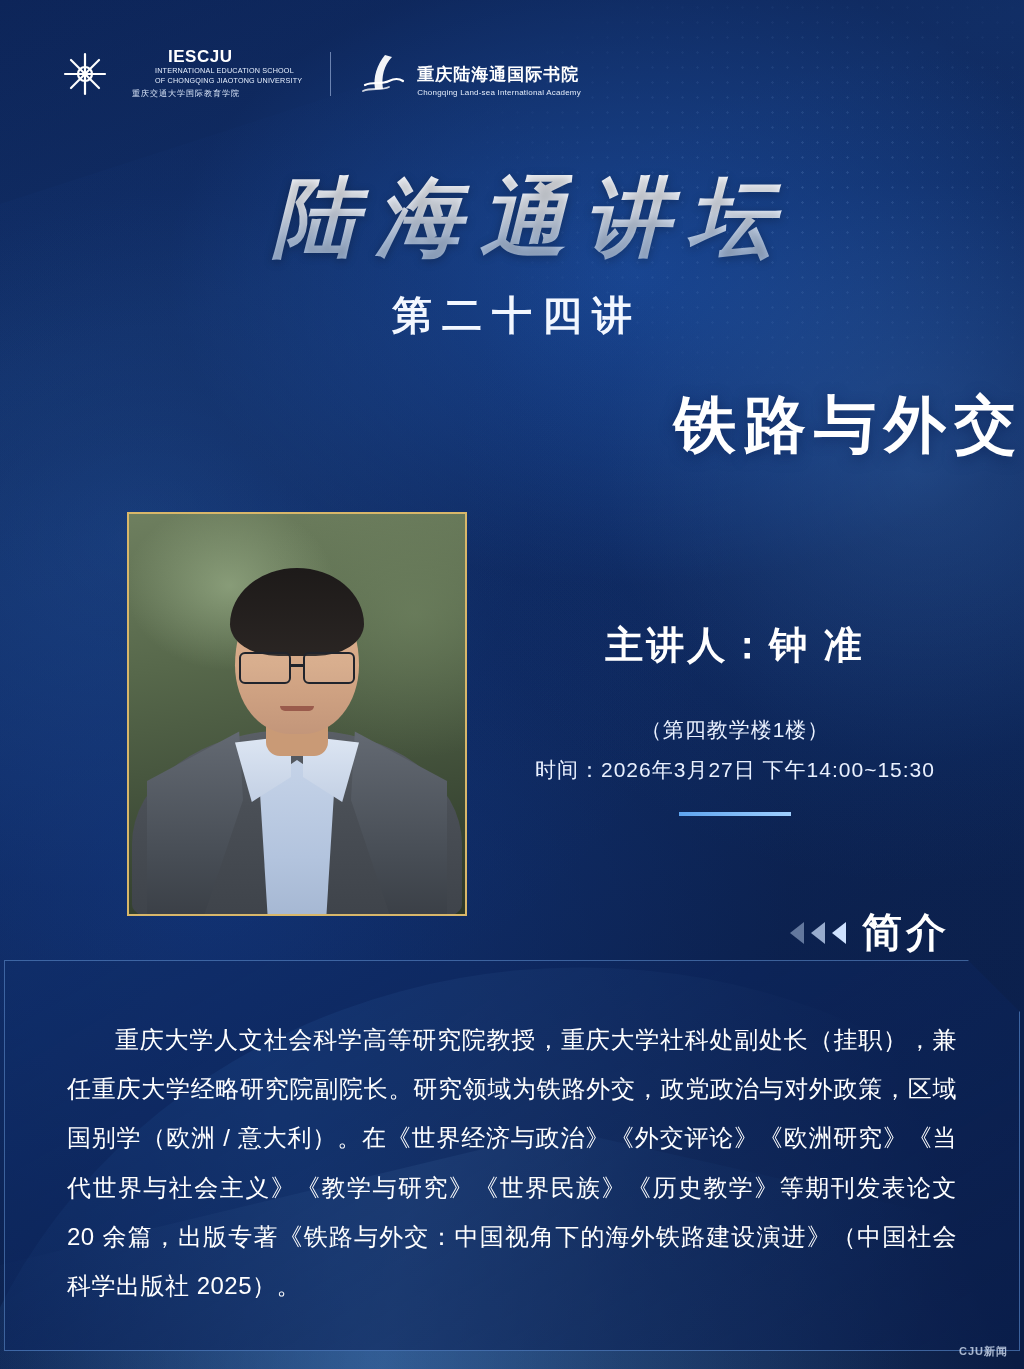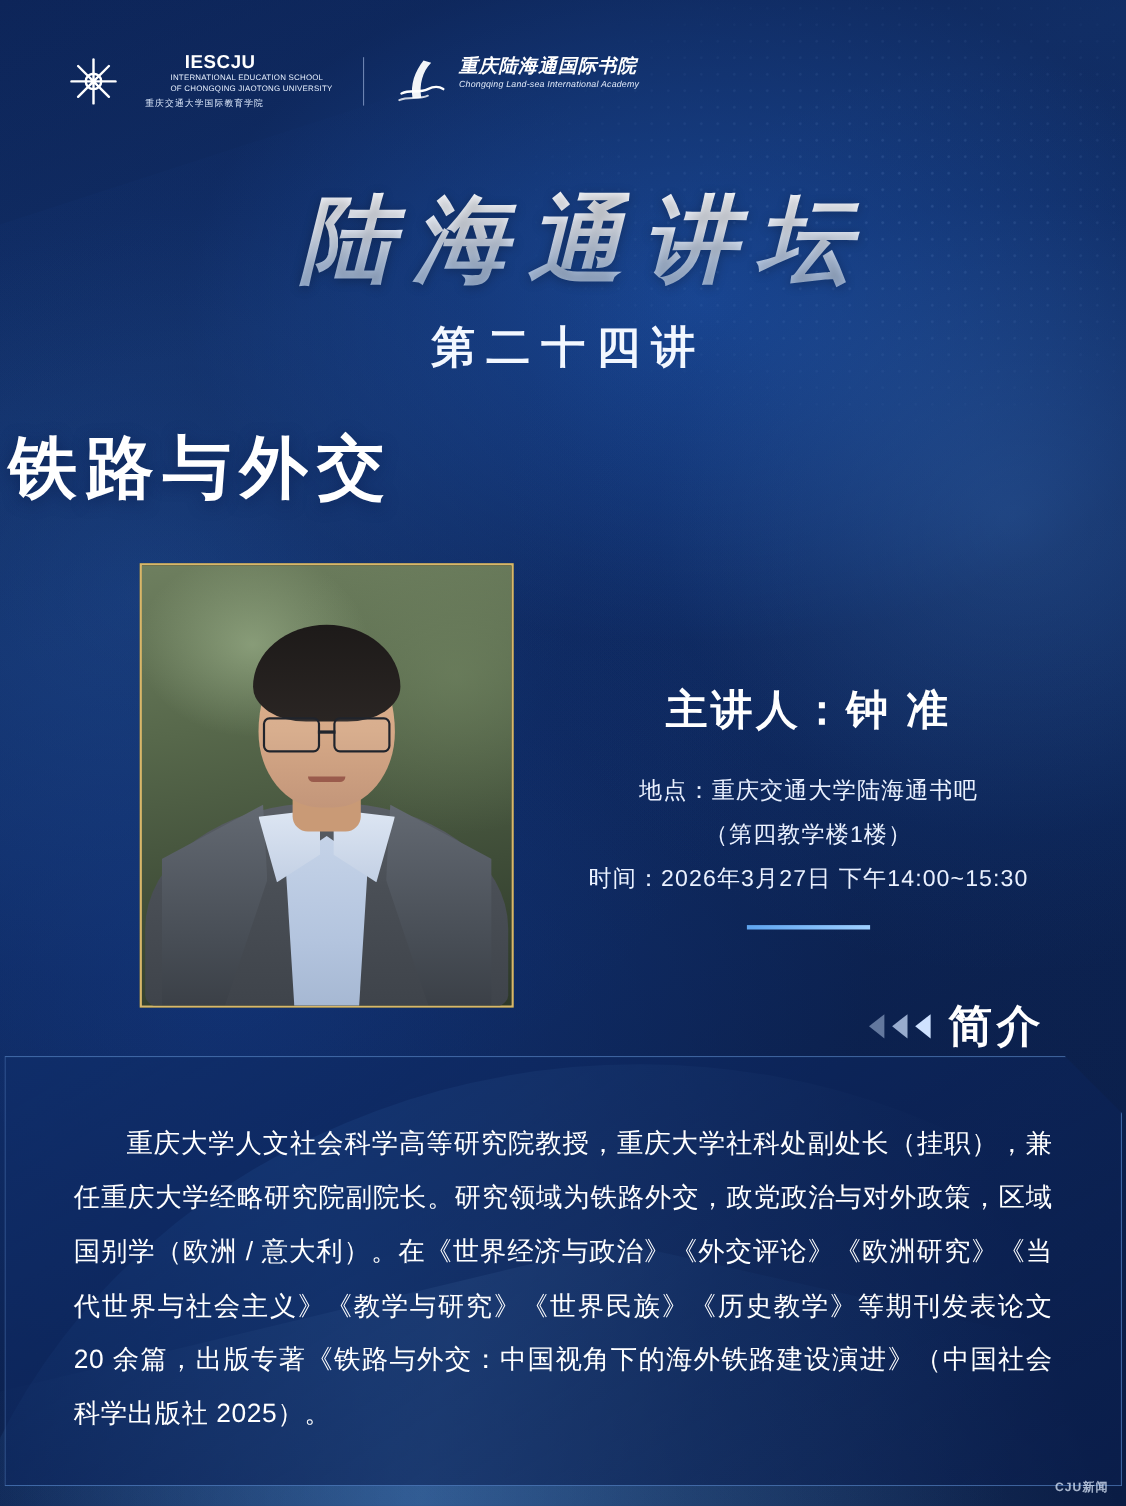--- a/index.html
+++ b/index.html
@@ -95,23 +95,22 @@
     margin-top: 2px;
   }
   .logo-divider {
     width: 1px;
     height: 44px;
     background: rgba(200,220,255,0.5);
     margin: 0 6px;
   }
   .logo2 {
     display: flex;
-    align-items: flex-start;
+    align-items: flex-end;
     gap: 12px;
-    font-style: italic;
   }
   .logo2-mark {
     width: 46px; height: 46px;
     position: relative;
   }
   .logo2-cn {
     font-size: 17px;
     letter-spacing: 1px;
     line-height: 1.1;
     font-weight: bold;
@@ -153,21 +152,21 @@
     font-weight: bold;
     letter-spacing: 10px;
     text-indent: 10px;
     color: #f2f7ff;
   }
   .title-topic {
     position: absolute;
     top: 383px;
     left: 0;
     width: 1024px;
-    text-align: left;
+    text-align: right;
     font-size: 62px;
     font-weight: bold;
     letter-spacing: 8px;
     text-indent: 8px;
     color: #ffffff;
     text-shadow: 0 3px 14px rgba(10,30,80,0.6);
   }
 
   
   .portrait-frame {
@@ -301,21 +300,21 @@
     left: 500px;
     top: 620px;
     width: 470px;
   }
   .info-speaker {
     font-size: 38px;
     font-weight: bold;
     letter-spacing: 3px;
     color: #ffffff;
     text-align: center;
-    margin-bottom: 28px;
+    margin-bottom: 39px;
   }
   .info-line {
     font-size: 21px;
     color: #eaf1ff;
     line-height: 1.9;
     text-align: center;
     letter-spacing: 1px;
   }
   .info-underline {
     margin: 22px auto 0;
@@ -452,21 +451,20 @@
         <span class="l"></span>
           <i></i>
           <span class="r"></span>
       </div>
       <div class="p-mouth"></div>
     </div>
   </div>
 
   <div class="info">
     <div class="info-speaker">主讲人：钟 准</div>
-    <div class="info-line">地点：重庆交通大学陆海通书吧</div>
     <div class="info-line">（第四教学楼1楼）</div>
     <div class="info-line">时间：2026年3月27日 下午14:00~15:30</div>
     <div class="info-underline"></div>
   </div>
 
   <div class="intro-head">
     <div class="arrows">
       <i></i>
         <i></i>
         <i></i>

